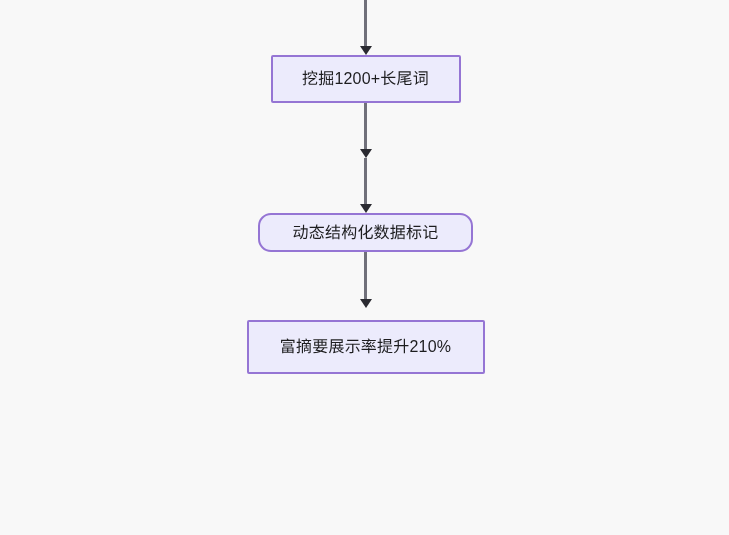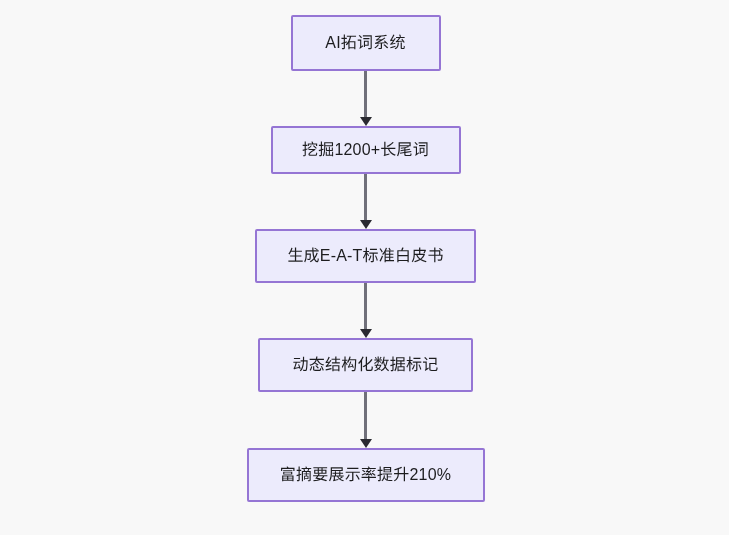--- a/index.html
+++ b/index.html
@@ -48,22 +48,22 @@
     letter-spacing: 0.2px;
     white-space: nowrap;
     position: relative;
     margin-left: 2px;
   }
 
   
   .node-0 { width: 150px; height: 56px; margin-top: 15px; }
   .node-1 { width: 190px; height: 48px; }
   .node-2 { width: 221px; height: 54px; }
-  .node-3 { width: 215px; height: 54px; }
-  .node-4 { width: 238px; height: 54px; }
+  .node-3 { width: 215px; height: 39px; border-radius: 13px; }
+  .node-4 { width: 238px; height: 54px; margin-top: 12px; }
 
   .connector {
     width: 16px;
     position: relative;
     display: flex;
     flex-direction: column;
     align-items: center;
     margin-left: 2px;
   }
   .conn-0 { height: 55px; }
@@ -84,41 +84,35 @@
     border-top: 9px solid #2a2a31;
     margin-top: -1px;
   }
 </style>
 </head>
 <body>
 
 <div id="flowchart">
   <div class="flow-column">
 
-    <div class="node node-0">
-      <span>AI拓词系统</span>
-    </div>
 
     <div class="connector conn-0">
       <div class="stem"></div>
       <div class="head"></div>
     </div>
 
     <div class="node node-1">
       <span>挖掘1200+长尾词</span>
     </div>
 
     <div class="connector conn-1">
       <div class="stem"></div>
       <div class="head"></div>
     </div>
 
-    <div class="node node-2">
-      <span>生成E-A-T标准白皮书</span>
-    </div>
 
     <div class="connector conn-2">
       <div class="stem"></div>
       <div class="head"></div>
     </div>
 
     <div class="node node-3">
       <span>动态结构化数据标记</span>
     </div>
 

